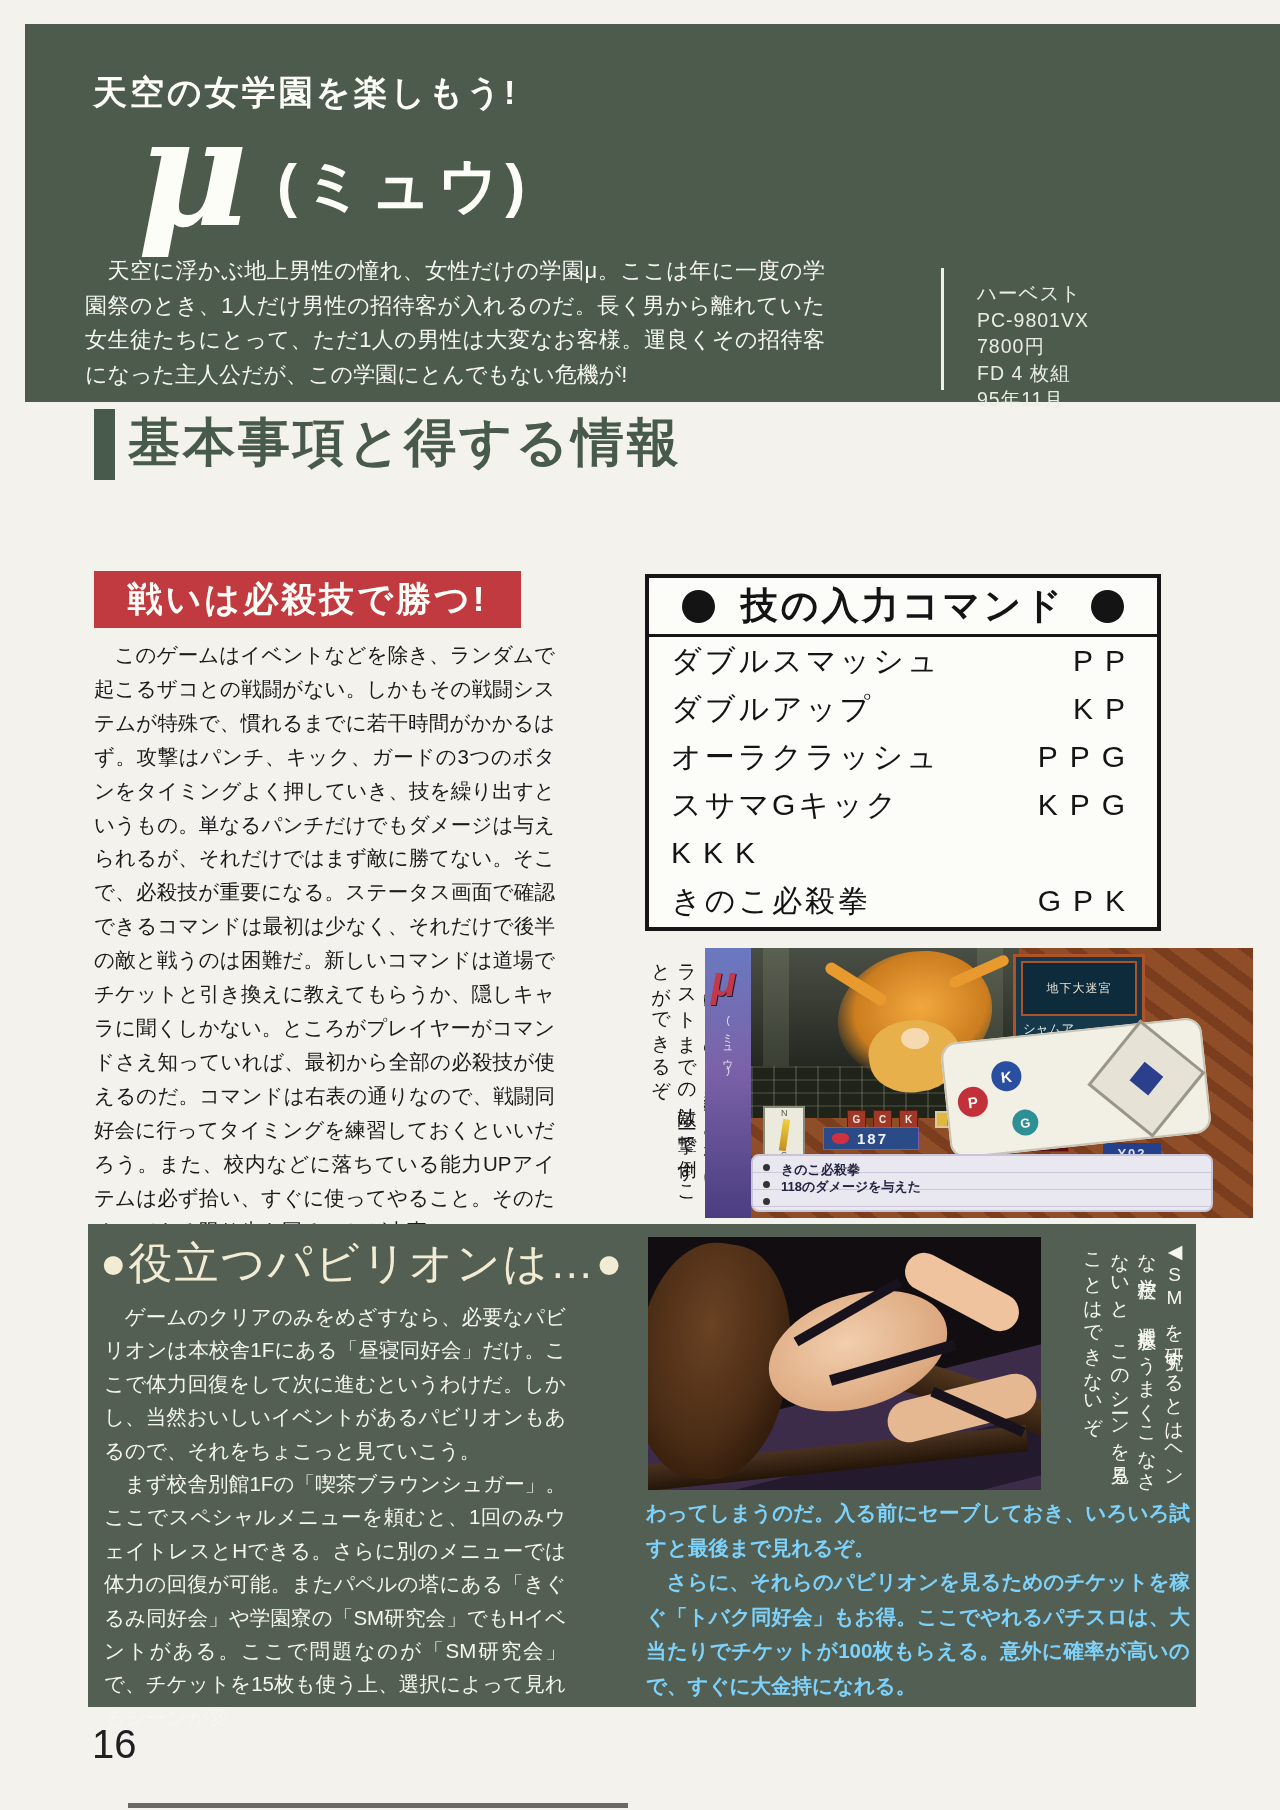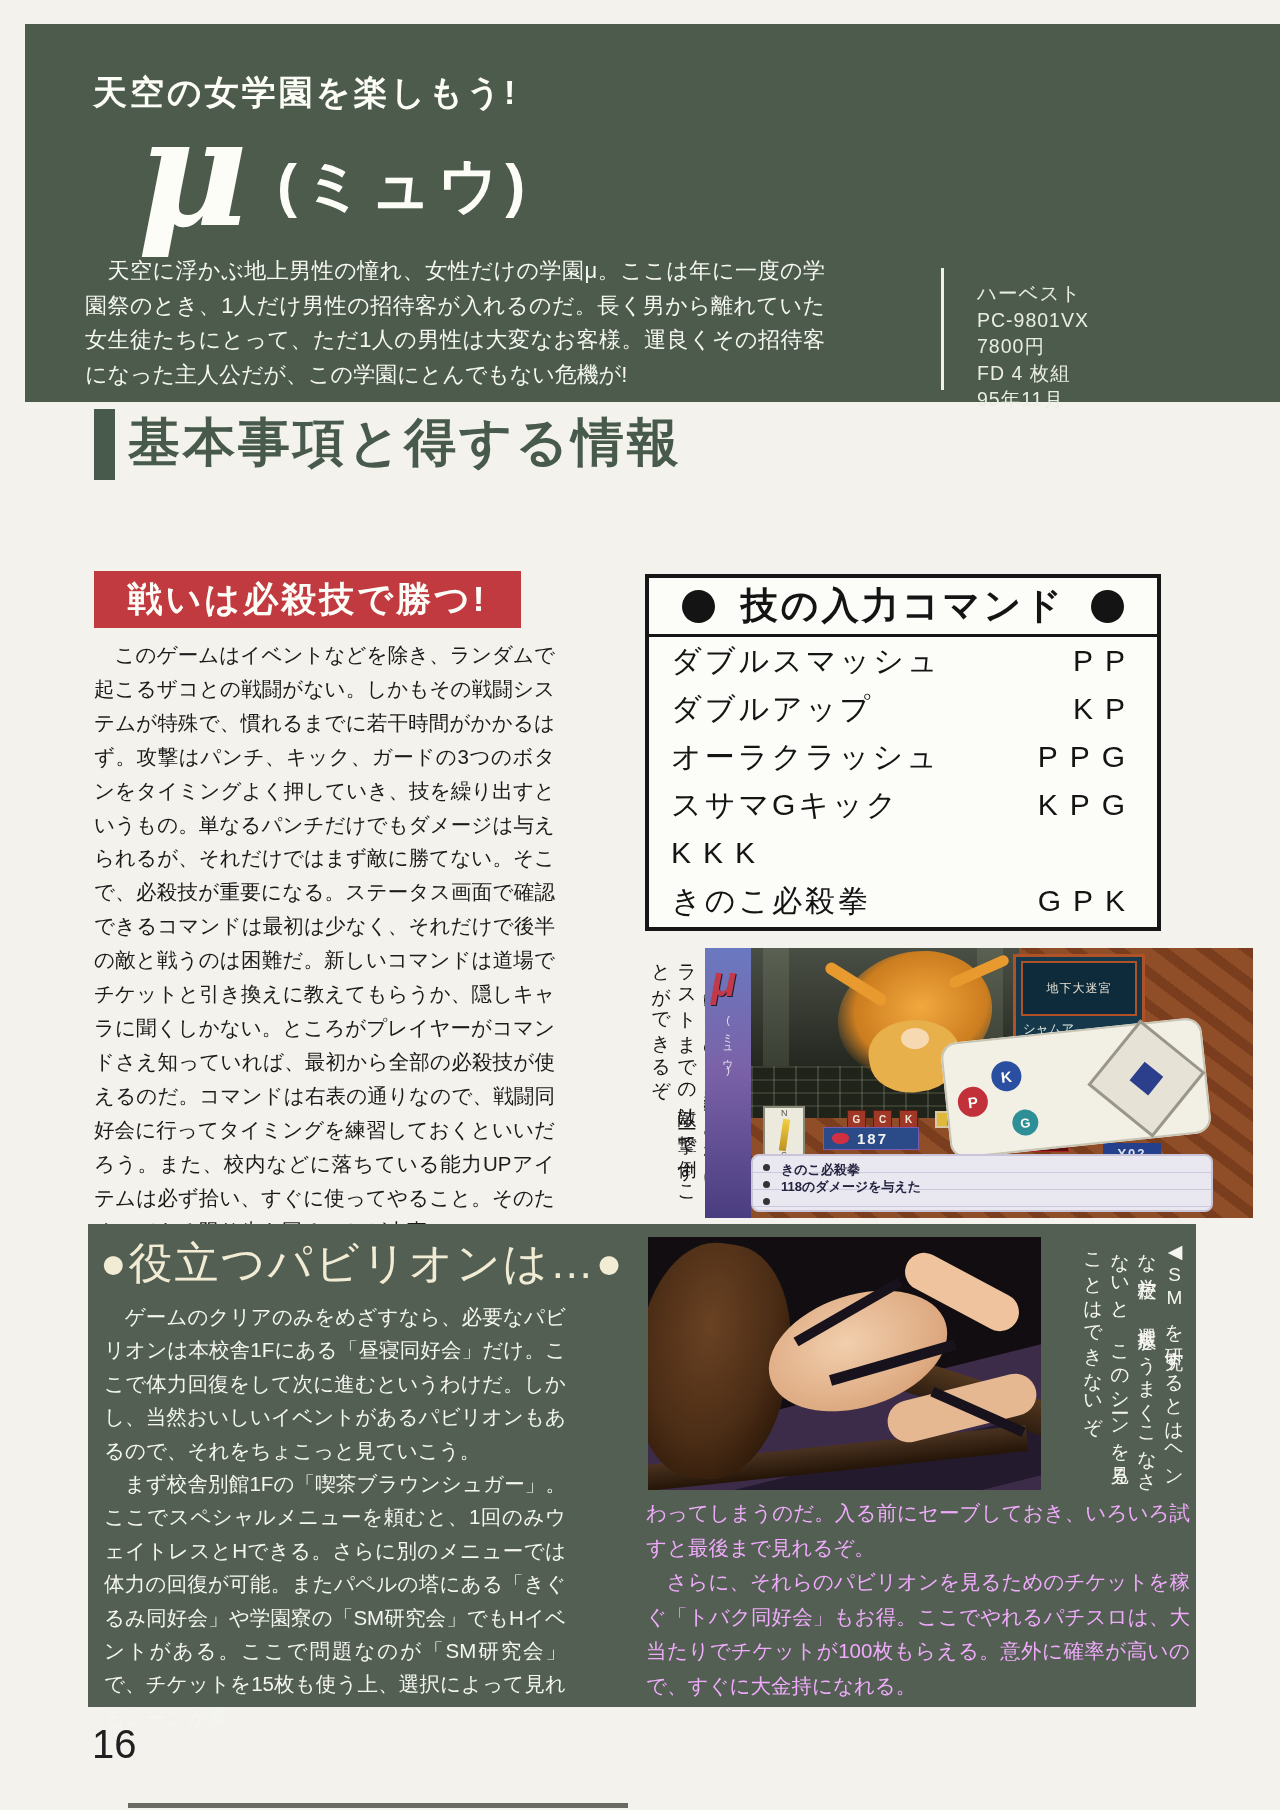--- a/index.html
+++ b/index.html
@@ -119,21 +119,21 @@
   .s1-bullet{position:absolute;left:10px;width:7px;height:7px;border-radius:50%;background:#333;}
   .s1-msgtext{position:absolute;left:28px;top:5px;font-size:13px;line-height:17px;color:#23233f;font-weight:bold;}
 
   
   .pav-box{position:absolute;left:88px;top:1224px;width:1108px;height:483px;background:#535f53;}
   .pav-banner{position:absolute;left:12px;top:10px;font-size:44px;font-weight:normal;color:#f2ecd4;
         letter-spacing:2px;}
   .pav-left{position:absolute;left:16px;top:76px;width:462px;margin:0;font-size:20.5px;
         line-height:33.4px;color:#f4f6f0;white-space:pre-line;text-align:justify;}
   .pav-right{position:absolute;left:558px;top:272px;width:544px;margin:0;font-size:20.5px;
-        line-height:34.5px;color:#f0abfc;white-space:pre-line;text-align:justify;}
+        line-height:34.5px;color:#7dd3fc;white-space:pre-line;text-align:justify;font-weight:bold;}
 
   
   .shot2{position:absolute;left:648px;top:1237px;width:393px;height:253px;background:#120d10;overflow:hidden;}
   .s2-floor{position:absolute;left:-40px;bottom:-80px;width:480px;height:175px;background:#3c2c49;
         transform:rotate(-14deg);}
   .s2-floor2{position:absolute;left:-30px;bottom:-30px;width:480px;height:60px;background:#241a2e;
         transform:rotate(-14deg);}
   .s2-beam1{position:absolute;left:140px;top:150px;width:420px;height:34px;
         background:linear-gradient(180deg,#53381f,#2e1d10);transform:rotate(18deg);}
   .s2-beam2{position:absolute;left:-40px;top:210px;width:420px;height:26px;

